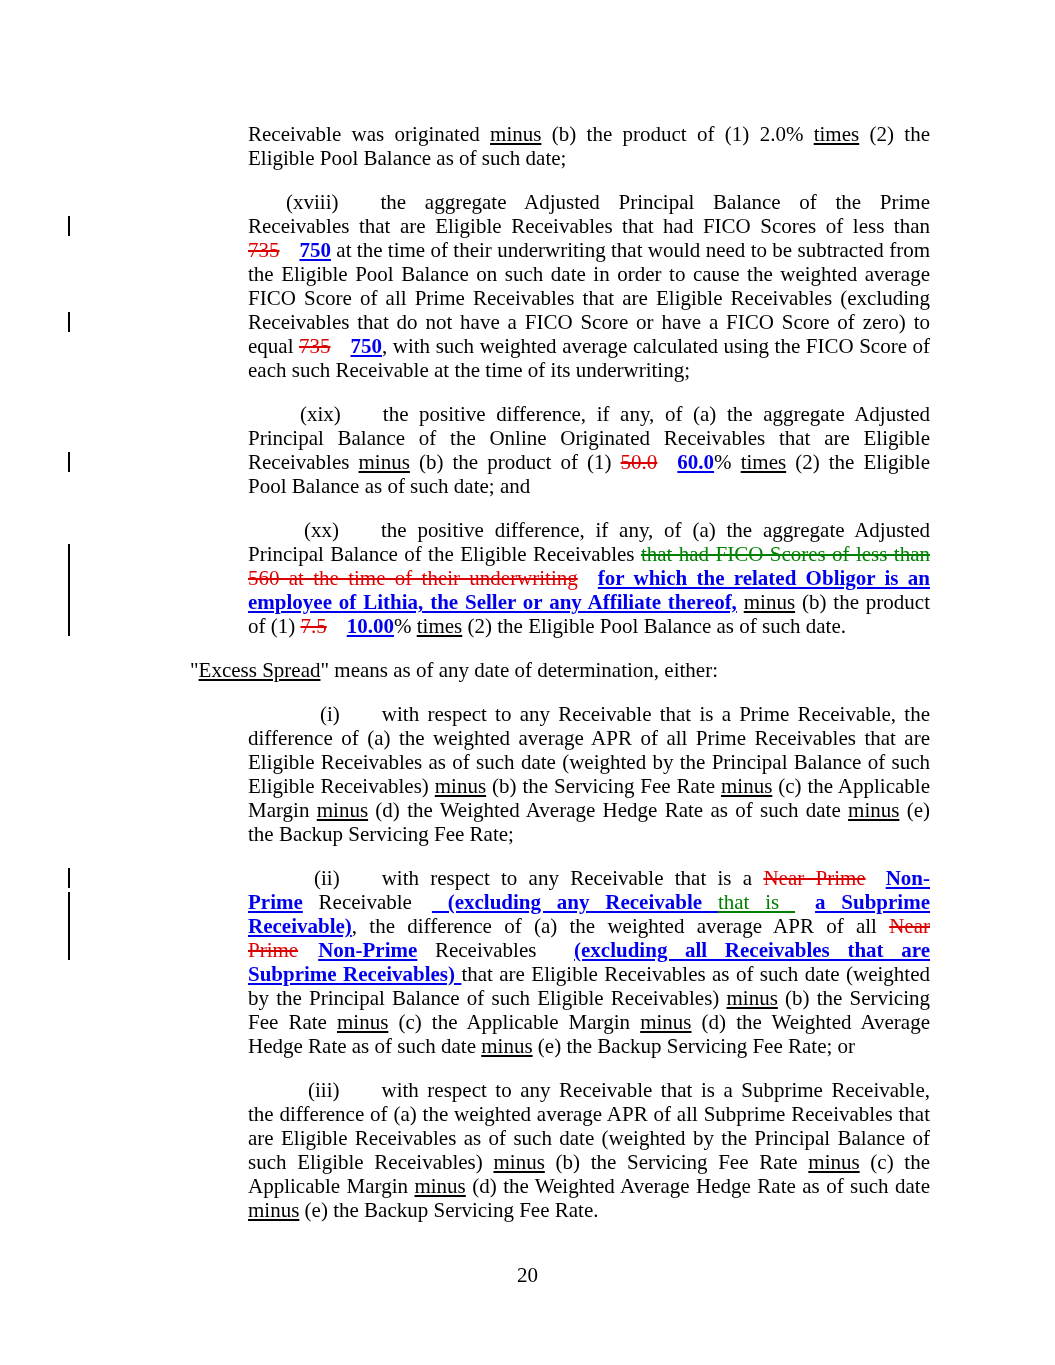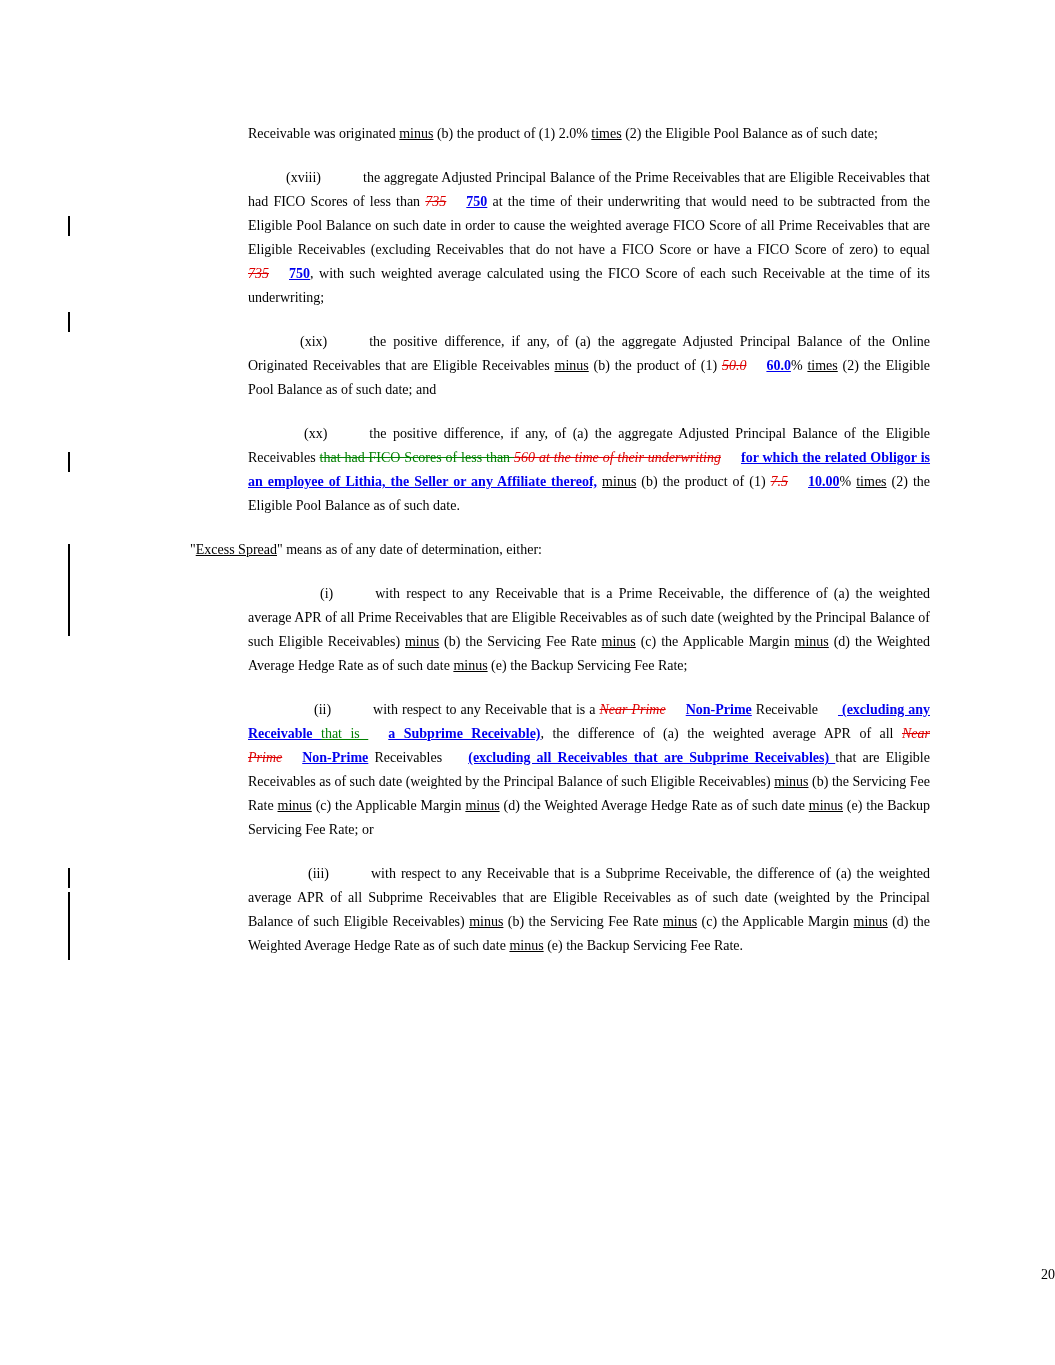--- a/index.html
+++ b/index.html
@@ -4,55 +4,55 @@
 <style>
   * { margin:0; padding:0; box-sizing:border-box; }
   html,body { background:#ffffff; }
   .page {
     position:relative;
     width:1055px;
     height:1365px;
     background:#ffffff;
     overflow:hidden;
     font-family:"Liberation Serif", serif;
-    font-size:14px;
+    font-size:21px;
     line-height:24px;
     color:#000;
   }
   .text-block {
     position:absolute;
     left:190px;
     top:122px;
     width:740px;
   }
   .para {
     text-align:justify;
     margin-bottom:20px;
   }
   .para.body { margin-left:58px; }
   .para.def  { margin-left:0; }
   .tab { display:inline-block; width:42px; }
   .run-n {}
   .run-u { text-decoration:underline; }
-  .run-del  { color:var(--c-del);  text-decoration:line-through;font-style:italic; }
+  .run-del  { color:var(--c-del);  text-decoration:line-through; }
   .run-ins  { color:var(--c-ins);  font-weight:700; text-decoration:underline;padding-left:20px; }
   .run-delg { color:var(--c-grn); text-decoration:line-through; }
   .run-insg { color:var(--c-grn); text-decoration:underline;margin-top:32px; }
   .change-bar {
     position:absolute;
     left:68px;
     width:2px;
     background:#000;
   }
   .page-number {
     position:absolute;
     top:1263px;
     left:0;
     width:100%;
-    text-align:right;
+    text-align:center;
   }
 </style>
 </head>
 <body>
 
 <div class="page">
   <div class="text-block">
       <p class="para body" style="text-indent: 0px;"><span class="run-n">Receivable was originated </span><span class="run-u">minus</span><span class="run-n"> (b) the product of (1) 2.0% </span><span class="run-u">times</span><span class="run-n"> (2) the Eligible Pool Balance as of such date;</span></p>
       <p class="para body" style="text-indent: 38px;"><span class="run-n">(xviii)</span><span class="tab"></span><span class="run-n">the aggregate Adjusted Principal Balance of the Prime Receivables that are Eligible Receivables that had FICO Scores of less than </span><span class="run-del">735</span><span class="run-ins">750</span><span class="run-n"> at the time of their underwriting that would need to be subtracted from the Eligible Pool Balance on such date in order to cause the weighted average FICO Score of all Prime Receivables that are Eligible Receivables (excluding Receivables that do not have a FICO Score or have a FICO Score of zero) to equal </span><span class="run-del">735</span><span class="run-ins">750</span><span class="run-n">, with such weighted average calculated using the FICO Score of each such Receivable at the time of its underwriting;</span></p>
       <p class="para body" style="text-indent: 52px;"><span class="run-n">(xix)</span><span class="tab"></span><span class="run-n">the positive difference, if any, of (a) the aggregate Adjusted Principal Balance of the Online Originated Receivables that are Eligible Receivables </span><span class="run-u">minus</span><span class="run-n"> (b) the product of (1) </span><span class="run-del">50.0</span><span class="run-ins">60.0</span><span class="run-n">% </span><span class="run-u">times</span><span class="run-n"> (2) the Eligible Pool Balance as of such date; and</span></p>

